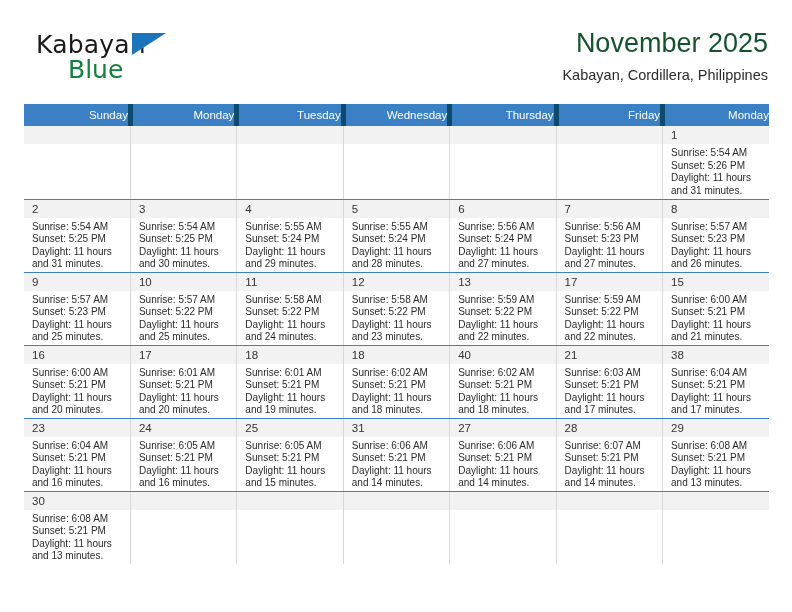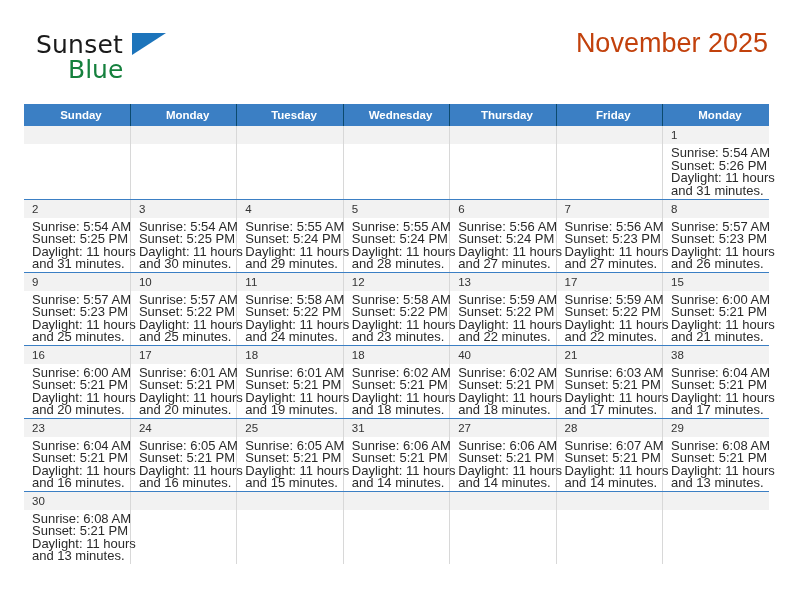--- a/index.html
+++ b/index.html
@@ -67,21 +67,21 @@
   }
   .title-block {
     position: absolute;
     right: 0;
     top: 0;
     text-align: right;
   }
   .cal-title {
     font-size: 27px;
     font-weight: 400;
-    color: #c2410c;
+    color: #14532d;
     line-height: 34px;
     white-space: nowrap;
   }
   .cal-subtitle {
     font-size: 14.5px;
     font-weight: 400;
     color: #2b2b2b;
     line-height: 22px;
     margin-top: 4px;
     white-space: nowrap;
@@ -93,29 +93,29 @@
     left: 24px;
     top: 104px;
     width: 745px;
     border-collapse: collapse;
     table-layout: fixed;
   }
   .calendar th {
     background: #3b7fc4;
     color: #ffffff;
     font-size: 11.5px;
-    font-weight: 700;
-    text-align: center;
+    font-weight: 400;
+    text-align: right;
     padding: 5px 0 5px 8px;
     height: 20px;
     border: none;
     box-sizing: border-box;
   }
   .calendar th.sep {
-    border-left: 1px solid #0c4a6e;
+    border-left: 5px solid #0c4a6e;
   }
   .week-row td {
     vertical-align: top;
     padding: 0;
     border-left: 1px solid #d8d8d8;
     border-bottom: 1px solid #3b7fc4;
     height: 73px;
     box-sizing: border-box;
   }
   .week-row td.first {
@@ -132,46 +132,47 @@
     padding: 3px 0 3px 8px;
     height: 18px;
     line-height: 13px;
     box-sizing: border-box;
   }
   .daynum.empty {
     color: transparent;
   }
   .cell-body {
     padding: 3px 6px 0 8px;
-    font-size: 13px;
+    font-size: 10px;
     line-height: 12.6px;
     color: #2a2a2a;
   }
   .cell-body div {
     white-space: nowrap;
   }
   td.blank .daynum {
     background: #f2f2f2;
   }
 </style>
 </head>
 <body>
 
 <div class="page">
 
   <div class="header">
 
     <div class="logo">
-      <span class="logo-general">Sunset</span>
+      <span class="logo-general">Kabayan</span>
       <span class="logo-triangle"></span>
       <span class="logo-blue">Blue</span>
     </div>
 
     <div class="title-block">
       <div class="cal-title">November 2025</div>
+      <div class="cal-subtitle">Kabayan, Cordillera, Philippines</div>
     </div>
 
   </div>
 
   <table class="calendar">
     <colgroup>
       <col style="width:14.2857%">
         <col style="width:14.2857%">
         <col style="width:14.2857%">
       <col style="width:14.2857%">

